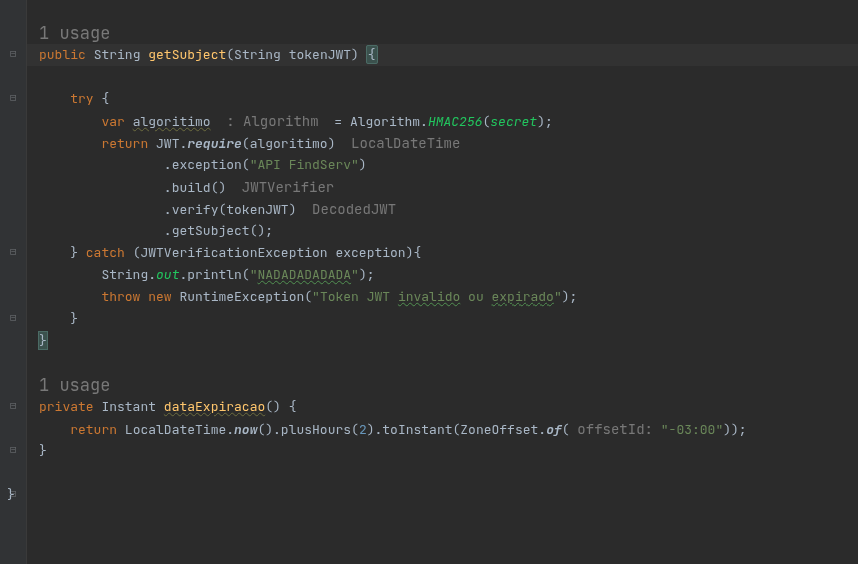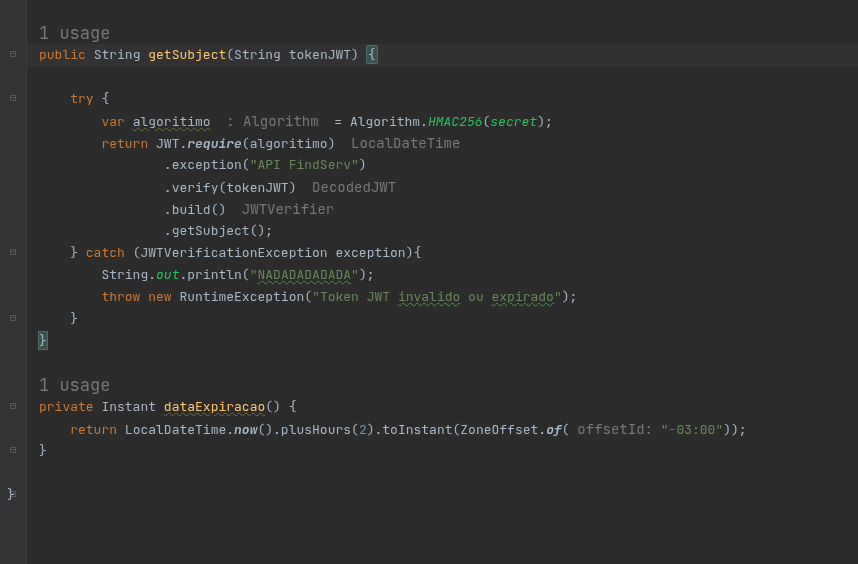--- a/index.html
+++ b/index.html
@@ -118,23 +118,23 @@
   <div class="line"></div>
 
   <div class="line">    <span class="kw">try</span> <span class="punct">{</span></div>
 
   <div class="line">        <span class="kw">var</span> <span class="wavy">algoritimo</span>  <span class="hint">: Algorithm</span>  <span class="punct">= </span><span>Algorithm</span><span class="punct">.</span><span class="static-m2">HMAC256</span><span class="punct">(</span><span class="field">secret</span><span class="punct">);</span></div>
 
   <div class="line">        <span class="kw">return</span> <span>JWT</span><span class="punct">.</span><span class="ital">require</span><span class="punct">(</span><span>algoritimo</span><span class="punct">)</span>  <span class="hint">LocalDateTime</span></div>
 
   <div class="line">                <span class="punct">.</span><span>exception</span><span class="punct">(</span><span class="str">"API FindServ"</span><span class="punct">)</span></div>
 
+  <div class="line">                <span class="punct">.</span><span>build</span><span class="punct">()</span>  <span class="hint">JWTVerifier</span></div>
+
   <div class="line">                <span class="punct">.</span><span>verify</span><span class="punct">(</span><span>tokenJWT</span><span class="punct">)</span>  <span class="hint">DecodedJWT</span></div>
-
-  <div class="line">                <span class="punct">.</span><span>build</span><span class="punct">()</span>  <span class="hint">JWTVerifier</span></div>
 
   <div class="line">                <span class="punct">.</span><span>getSubject</span><span class="punct">();</span></div>
 
   <div class="line">    <span class="punct">} </span><span class="kw">catch</span> <span class="punct">(</span><span>JWTVerificationException</span> <span>exception</span><span class="punct">){</span></div>
 
   <div class="line">        <span>String</span><span class="punct">.</span><span class="field">out</span><span class="punct">.</span><span>println</span><span class="punct">(</span><span class="str">"<span class="wavy-str">NADADADADADA</span>"</span><span class="punct">);</span></div>
 
   <div class="line">        <span class="kw">throw</span> <span class="kw">new</span> <span>RuntimeException</span><span class="punct">(</span><span class="str"><span>"Token JWT </span><span class="wavy-str">invalido</span><span> ou </span><span class="wavy-str">expirado</span><span>"</span></span><span class="punct">);</span></div>
 
   <div class="line">    <span class="punct">}</span></div>

